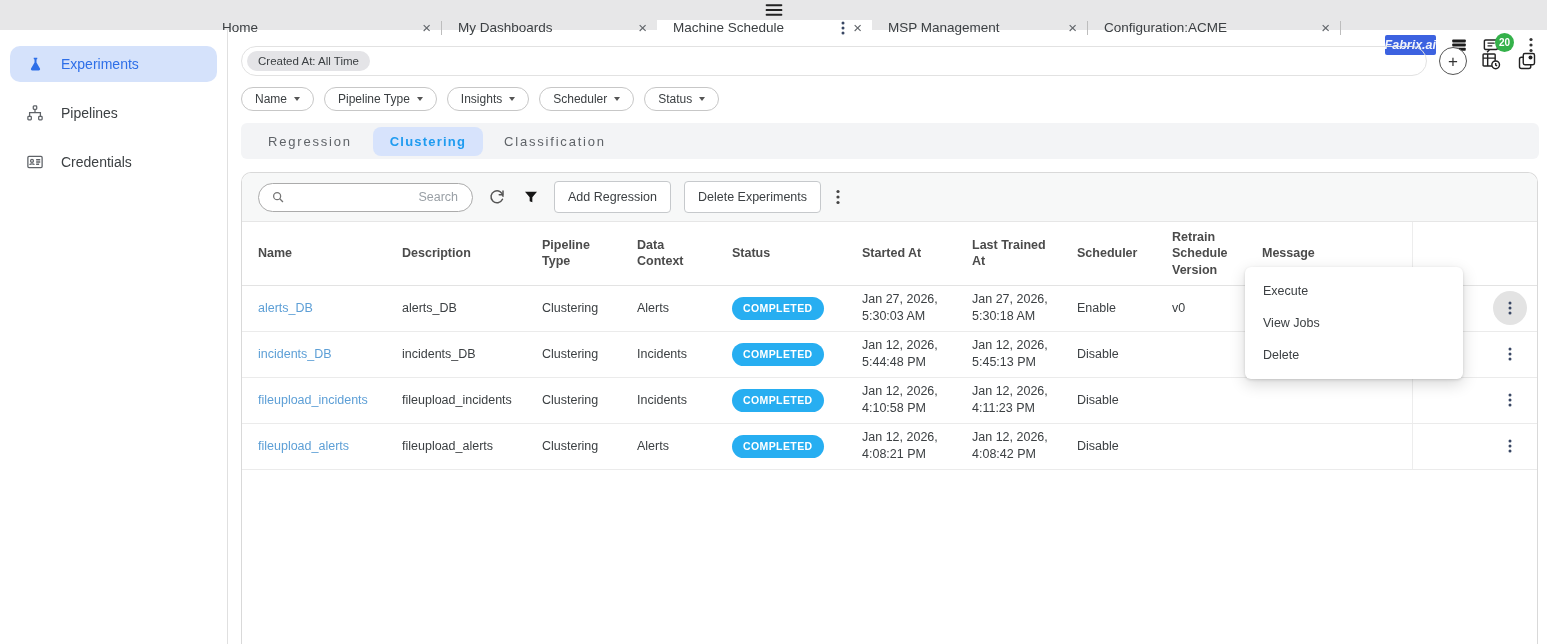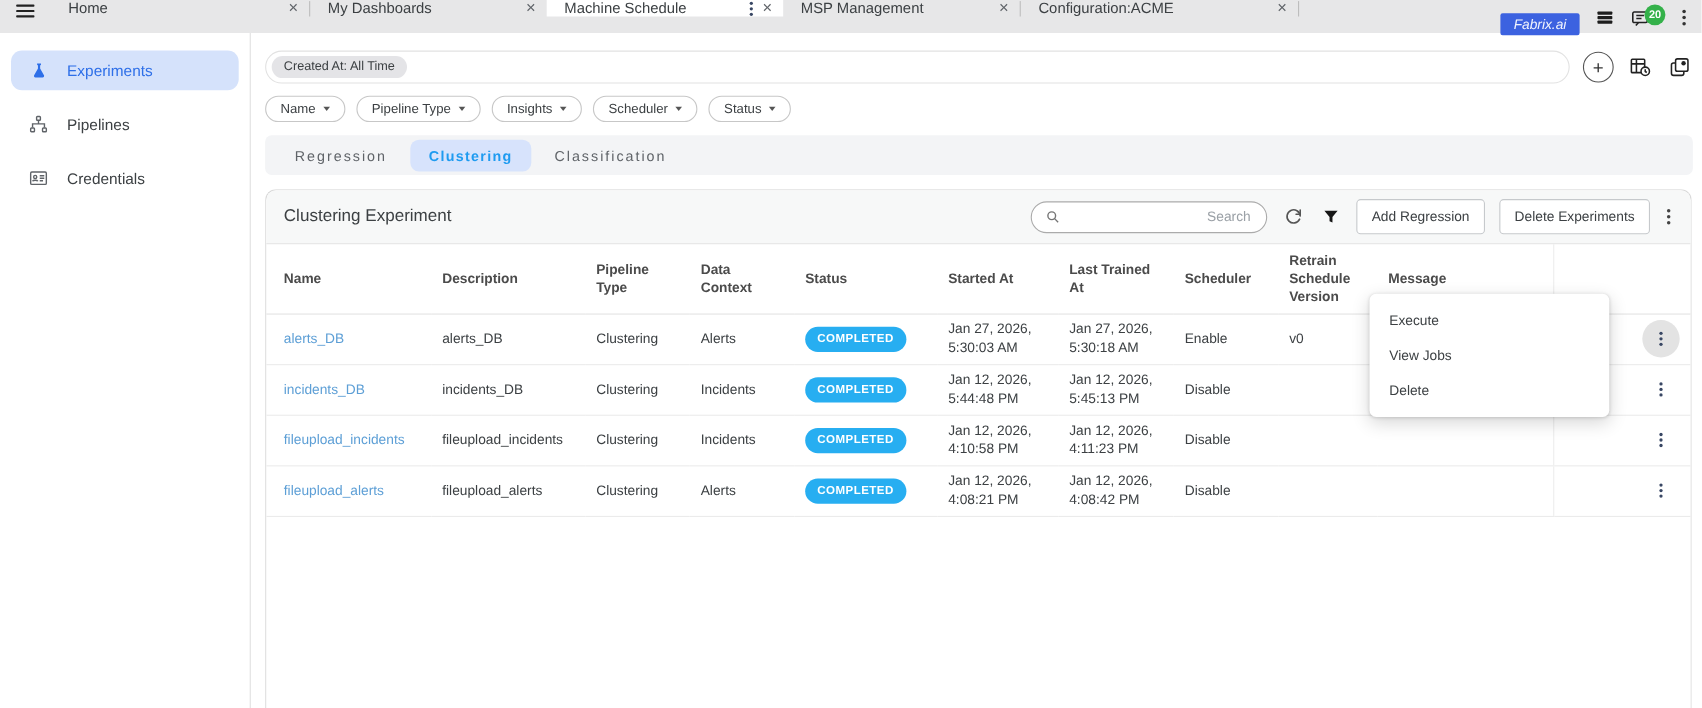--- a/index.html
+++ b/index.html
@@ -4,31 +4,31 @@
 <style>
   * { box-sizing: border-box; }
   html,body { margin:0; padding:0; }
   body {
     width:1547px; height:644px; position:relative; overflow:hidden;
     background:#fff; color:#3c4043;
     font-family:"Liberation Sans", sans-serif;
   }
 
   
-  .topbar { position:absolute; top:0; left:0; right:0; height:30px; background:#e7e7e8; display:flex; align-items:flex-start; }
+  .topbar { position:absolute; top:0; left:0; right:0; height:30px; background:#e7e7e8; display:flex; align-items:center;flex-direction:column; }
   .hamburger { width:46px; display:flex; align-items:center; justify-content:center; cursor:pointer; }
   .tabs { display:flex; align-items:stretch; min-width:0; }
   .tab { display:flex; align-items:center; padding:0 10px 0 16px; font-size:13.5px; color:#3c4043; cursor:pointer; }
   .tab .tab-label { flex:1; white-space:nowrap; overflow:hidden; }
   .tab.active { background:#fff; }
   .tab-close { font-size:15px; color:#5f6368; margin-left:8px; line-height:1; }
   .tab-kebab { margin-left:6px; display:flex; align-items:center; }
   .tab-divider { width:1px; height:14px; background:#bdbdbd; align-self:center; }
   .topbar-right { margin-left:auto; display:flex; align-items:center; gap:14px; padding-right:14px; }
-  .logo { background:var(--logo-blue,#3c62e0); color:rgba(255,255,255,.93); font-weight:400; font-size:12.5px; font-style:italic; padding:3px 12px; border-radius:2px; white-space:nowrap;margin-top:12px; }
+  .logo { background:var(--logo-blue,#3c62e0); color:rgba(255,255,255,.93); font-weight:700; font-size:12.5px; font-style:italic; padding:3px 0; border-radius:2px; white-space:nowrap; }
   .icon-btn { display:flex; align-items:center; justify-content:center; cursor:pointer; }
   .chat-wrap { position:relative; display:flex; align-items:center; margin-right:14px; }
   .chat-badge { position:absolute; left:13px; top:-3px; background:var(--badge-green,#34b14a); color:#fff; font-size:10px; font-weight:700; min-width:19px; height:19px; border-radius:10px; display:flex; align-items:center; justify-content:center; padding:0 4px; }
 
   
   .sidebar { position:absolute; top:30px; left:0; bottom:0; width:228px; background:#fff; border-right:1px solid #e0e0e0; padding-top:16px; }
   .side-item { height:36px; margin:0 10px 13px; border-radius:10px; display:flex; align-items:center; gap:16px; padding:0 15px; font-size:14px; color:#3c4043; cursor:pointer; }
   .side-icon { display:flex; width:20px; justify-content:center; color:#5f6368; }
   .side-item.active { background:var(--sidebar-active-bg,#d5e2fb); color:var(--accent-blue,#2e6fe8); }
   .side-item.active .side-icon { color:var(--accent-blue,#2e6fe8); }
@@ -222,21 +222,20 @@
     </div>
 
   <div class="ml-tabs" id="ml-tabs">
       <div class="ml-tab">Regression</div>
       <div class="ml-tab active">Clustering</div>
       <div class="ml-tab">Classification</div>
     </div>
 
   <div class="card">
     <div class="card-header">
-      <div class="table-title">Clustering Experiment</div>
       <div class="search-pill">
         <span style="display:flex">
           <svg width="14" height="14" viewBox="0 0 24 24" fill="none" stroke="#757575" stroke-width="2.2">
               <circle cx="10.5" cy="10.5" r="6"></circle>
               <path d="M15 15l5.5 5.5"></path>
             </svg>
         </span>
         <input type="text" placeholder="Search" style="">
       </div>
       <div class="tool-icon">

